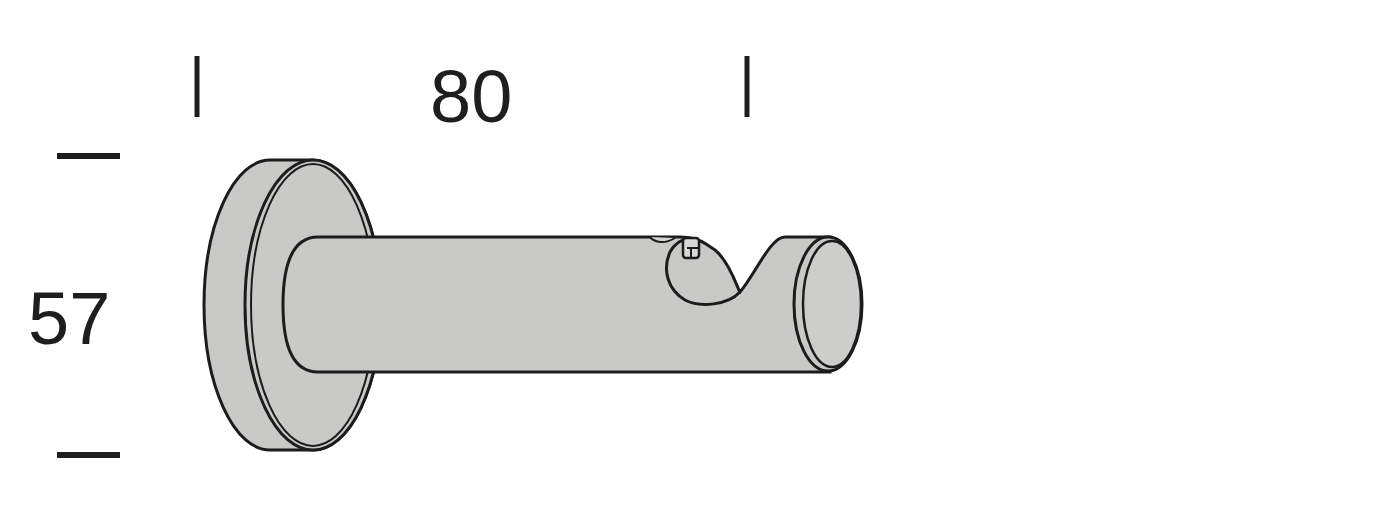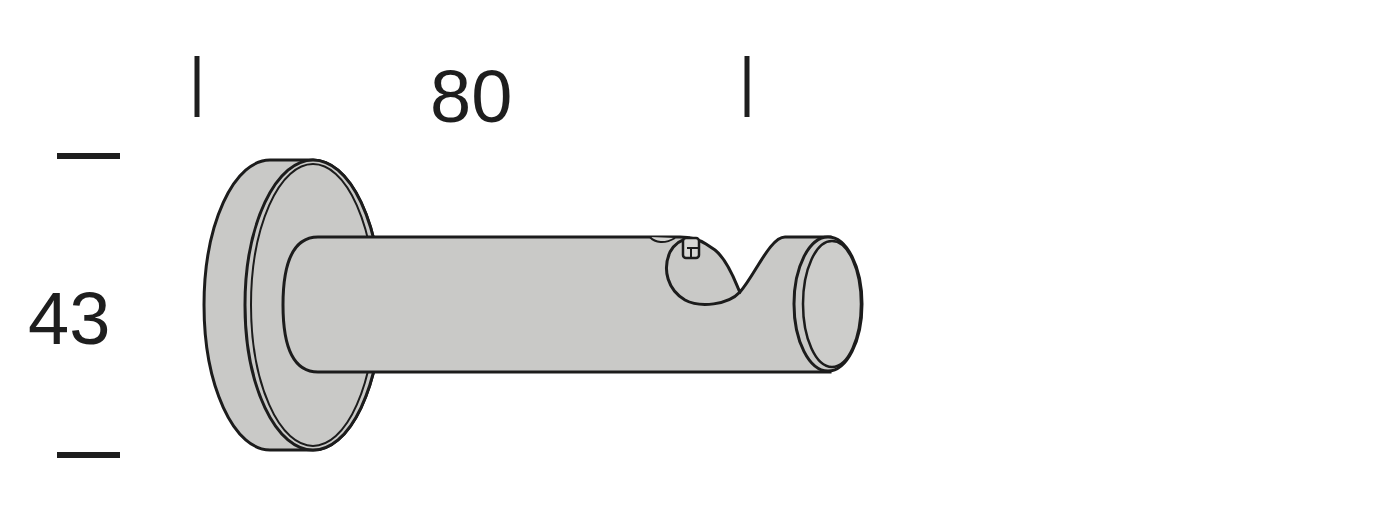--- a/index.html
+++ b/index.html
@@ -6,21 +6,21 @@
   body { width: 1377px; height: 521px; position: relative; overflow: hidden; font-family: "Liberation Sans", sans-serif; }
   .label { position: absolute; color: #1e1e1e; font-family: "Liberation Sans", sans-serif; font-size: 74px; line-height: 1; }
   #dim-width-label { left: 430px; top: 44px; margin-top: 16px; }
   #dim-height-label { left: 28px; top: 282px; }
   svg { position: absolute; left: 0; top: 0; }
 </style>
 </head>
 <body>
 
 <div class="label" id="dim-width-label">80</div>
-<div class="label" id="dim-height-label">43</div>
+<div class="label" id="dim-height-label">57</div>
 
 <svg width="1377" height="521" viewBox="0 0 1377 521">
 
   <g stroke="#1e1e1e" stroke-width="5">
     <line x1="197" y1="56" x2="197" y2="117"></line>
     <line x1="747" y1="56" x2="747" y2="117"></line>
   </g>
   <g stroke="#1e1e1e" stroke-width="6">
     <line x1="57" y1="156" x2="120" y2="156"></line>
     <line x1="57" y1="455" x2="120" y2="455"></line>

